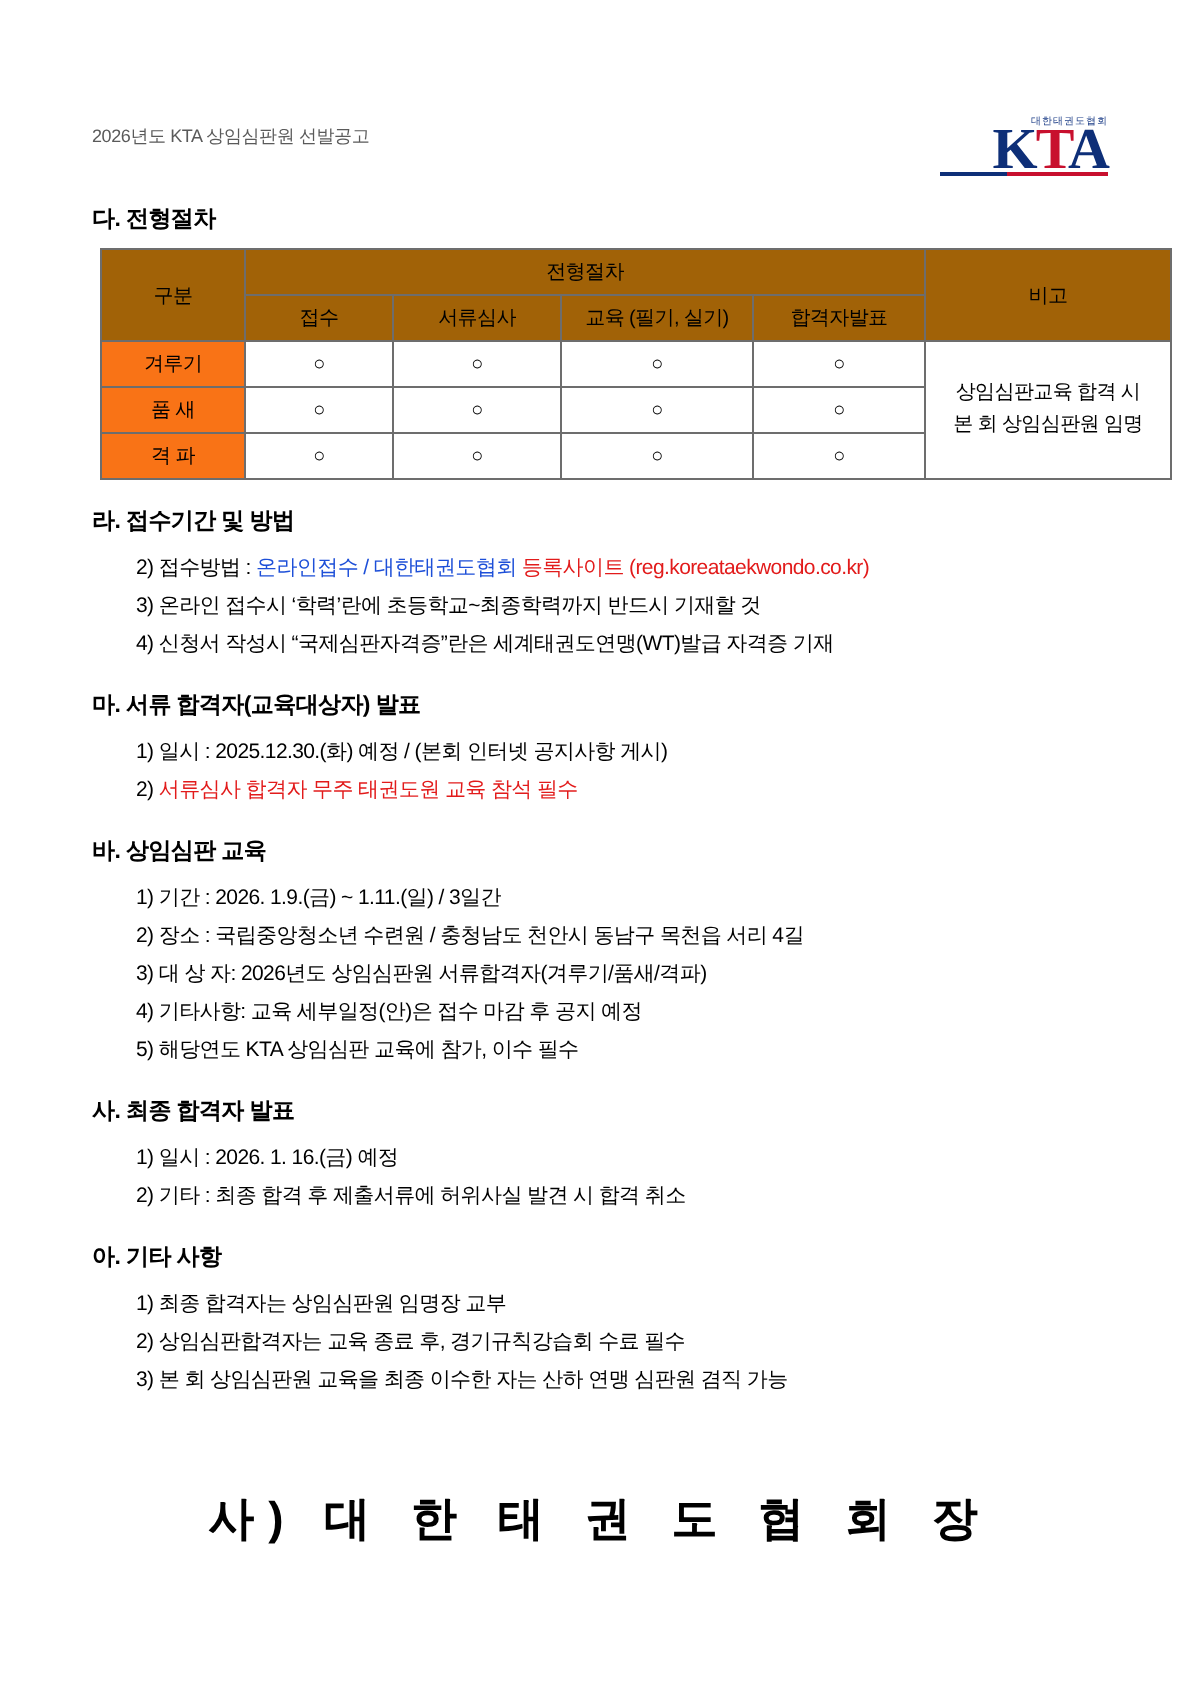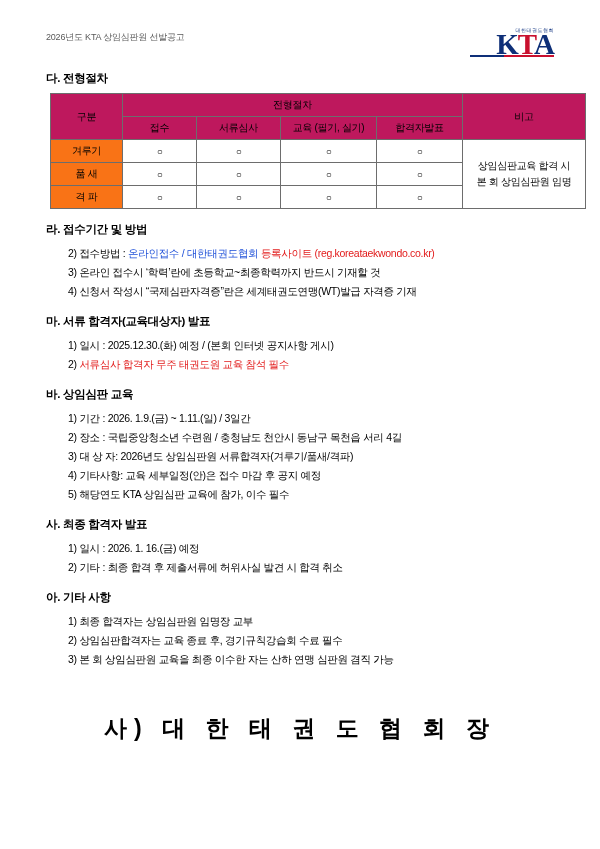--- a/index.html
+++ b/index.html
@@ -13,21 +13,21 @@
     font-family: "Liberation Sans", sans-serif;
     color: #000000;
     position: relative;
     overflow: hidden;
   }
   .page {
     position: relative;
     width: 600px;
     height: 737px;
     box-sizing: border-box;
-    padding: 27px 46px 0 46px;
+    padding: 58px 46px 0 46px;
   }
 
   
   .doc-header {
     display: flex;
     align-items: flex-start;
     justify-content: space-between;
     height: 34px;
   }
   .header-label {
@@ -99,21 +99,21 @@
   }
   table.proc th, table.proc td {
     border: 1px solid #6d6d6d;
     font-size: 10px;
     text-align: center;
     letter-spacing: -0.3px;
     height: 20px;
     font-weight: normal;
   }
   table.proc th {
-    background: #be185d;
+    background: #a16207;
   }
   table.proc td.label {
     background: #f97316;
   }
   table.proc td.circle {
     font-size: 10px;
   }
   td.note {
     font-size: 10px;
     line-height: 16px;

